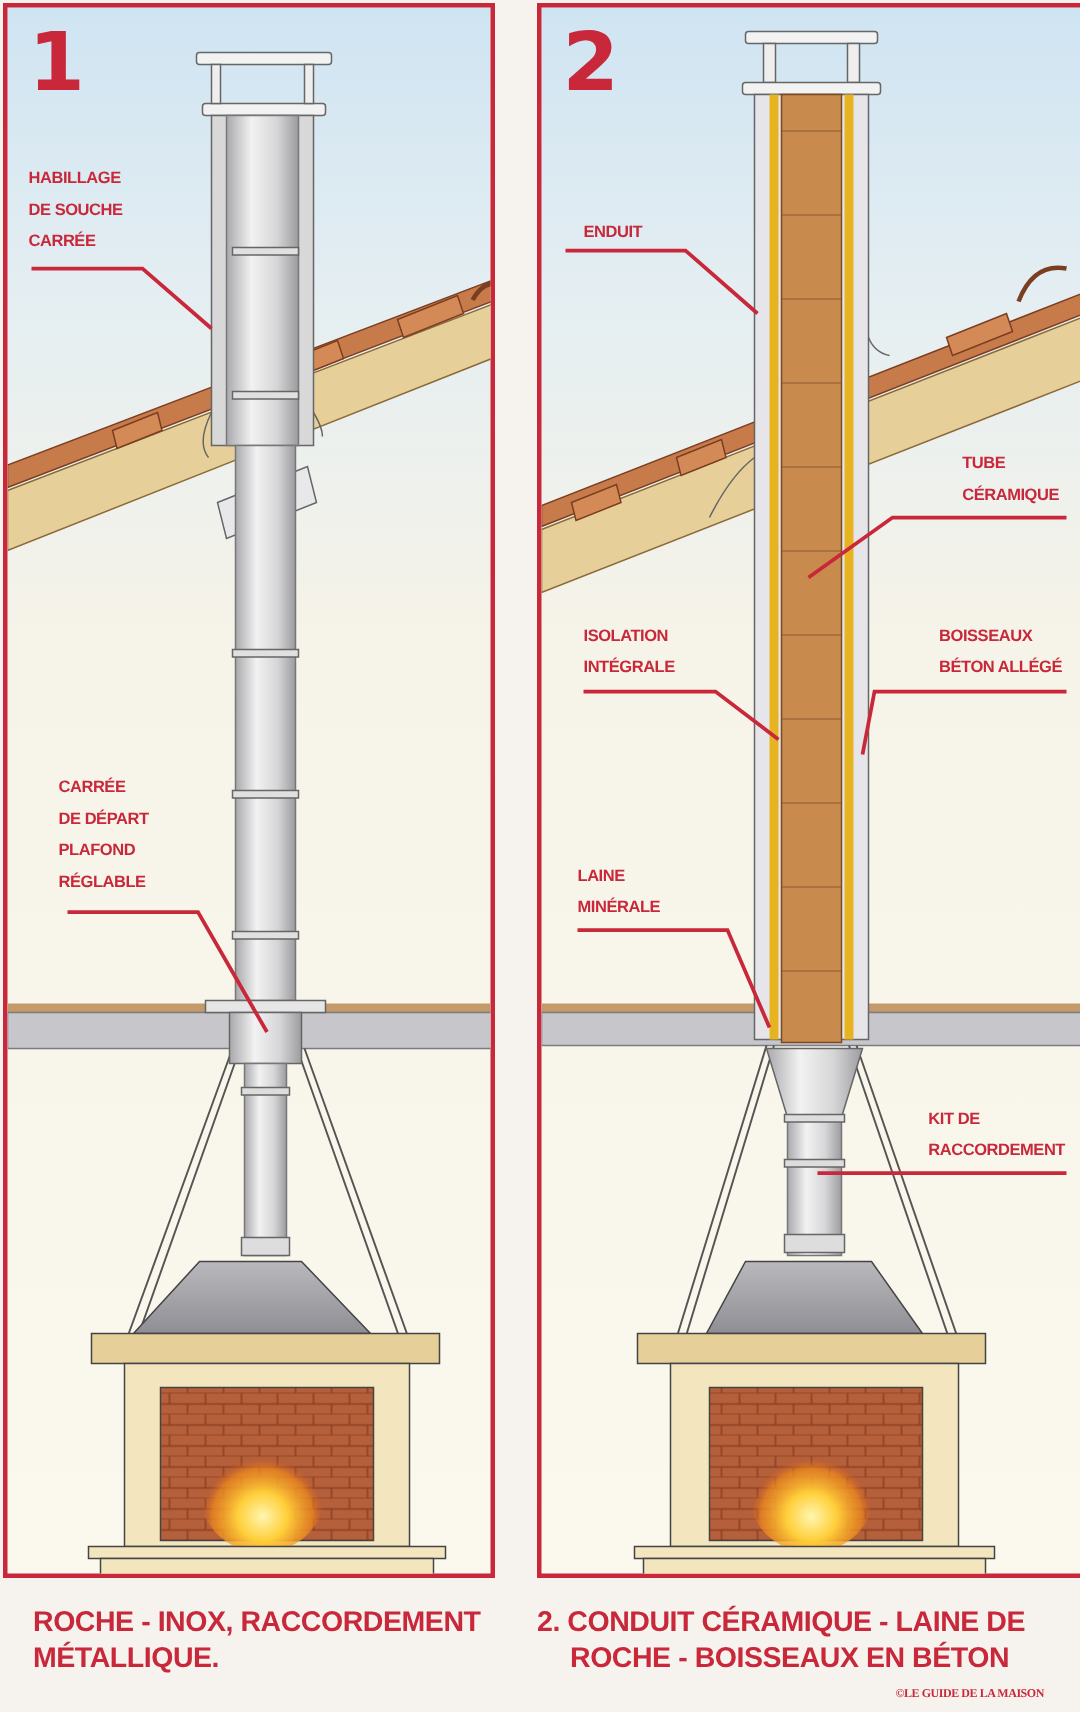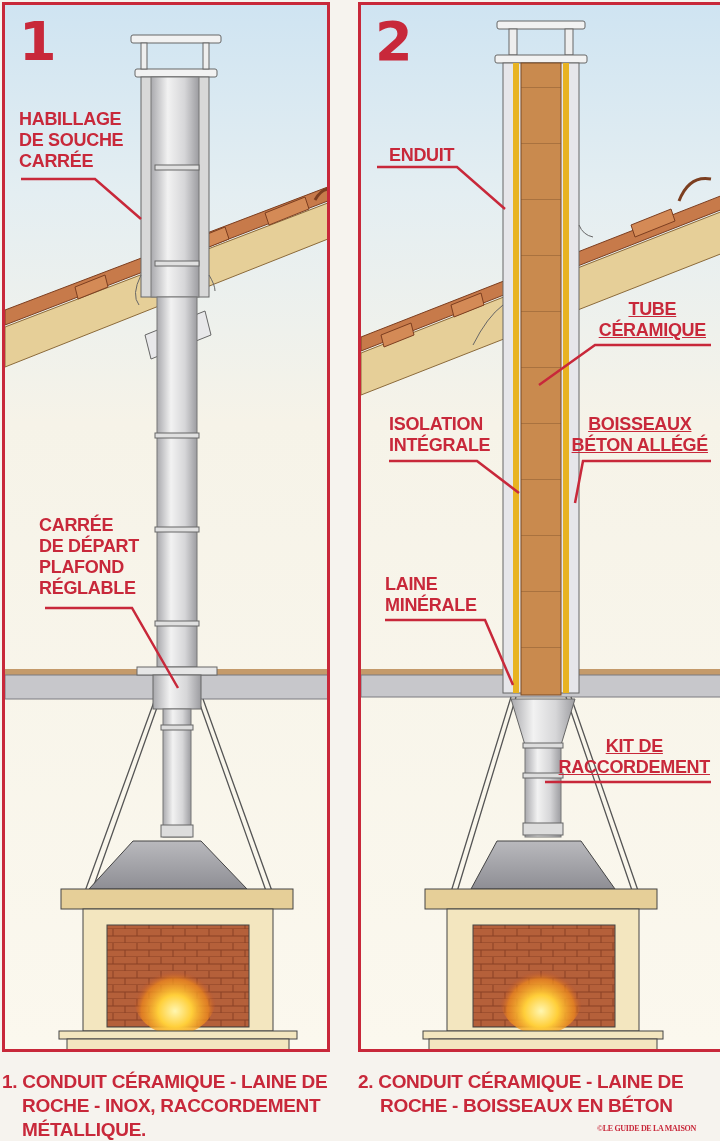--- a/index.html
+++ b/index.html
@@ -3,22 +3,22 @@
 <meta charset="utf-8">
 <style>
   html,body{margin:0;padding:0;}
   body{width:720px;height:1141px;background:#f6f3ee;position:relative;overflow:hidden;font-family:"Liberation Sans",sans-serif;}
   .panel{position:absolute;top:2px;height:1050px;border:3px solid #c8283a;box-sizing:border-box;overflow:hidden;
     background:linear-gradient(to bottom,#cfe4f2 0%,#e4eef2 18%,#f6f3e8 40%,#fbf8ee 100%);}
   #p1{left:2px;width:328px;}
   #p2{left:358px;width:362px;border-right:none;}
   .panel svg{position:absolute;left:0;top:0;}
   .num{position:absolute;top:10px;left:14px;font-weight:900;font-size:54px;color:#c8283a;line-height:1;font-family:"DejaVu Sans",sans-serif;}
-  .lbl{position:absolute;color:#c8283a;font-weight:700;font-size:18px;line-height:21px;letter-spacing:-0.3px;white-space:nowrap;}
-  .lbl.r{text-align:center;text-decoration:underline;}
+  .lbl{position:absolute;color:#c8283a;font-weight:700;font-size:11px;line-height:21px;letter-spacing:-0.3px;white-space:nowrap;}
+  .lbl.r{text-align:left;}
   .cap{position:absolute;top:1070px;color:#c8283a;font-weight:700;font-size:19px;line-height:24px;letter-spacing:-0.3px;}
   .copy{position:absolute;left:597px;top:1124px;color:#c8283a;font-family:Liberation Serif, serif;font-size:8px;font-weight:700;letter-spacing:-0.3px;}
 </style>
 </head>
 <body>
 
 <div id="p1" class="panel">
   <svg width="328" height="1050" viewBox="0 0 328 1050">
     <defs>
       <linearGradient id="steel" x1="0" x2="1">
@@ -224,21 +224,20 @@
     <div>LAINE</div>
     <div>MINÉRALE</div>
   </div>
   <div class="lbl r" style="right:10px;top:731px;">
     <div>KIT DE</div>
     <div>RACCORDEMENT</div>
   </div>
 </div>
 
 <div class="cap" style="left:2px;">
-  <div>1. CONDUIT CÉRAMIQUE - LAINE DE</div>
   <div style="padding-left:20px;">ROCHE - INOX, RACCORDEMENT</div>
   <div style="padding-left:20px;">MÉTALLIQUE.</div>
 </div>
 <div class="cap" style="left:358px;">
   <div>2. CONDUIT CÉRAMIQUE - LAINE DE</div>
   <div style="padding-left:22px;">ROCHE - BOISSEAUX EN BÉTON</div>
 </div>
 <div class="copy">©LE GUIDE DE LA MAISON</div>
 
 </body></html>

